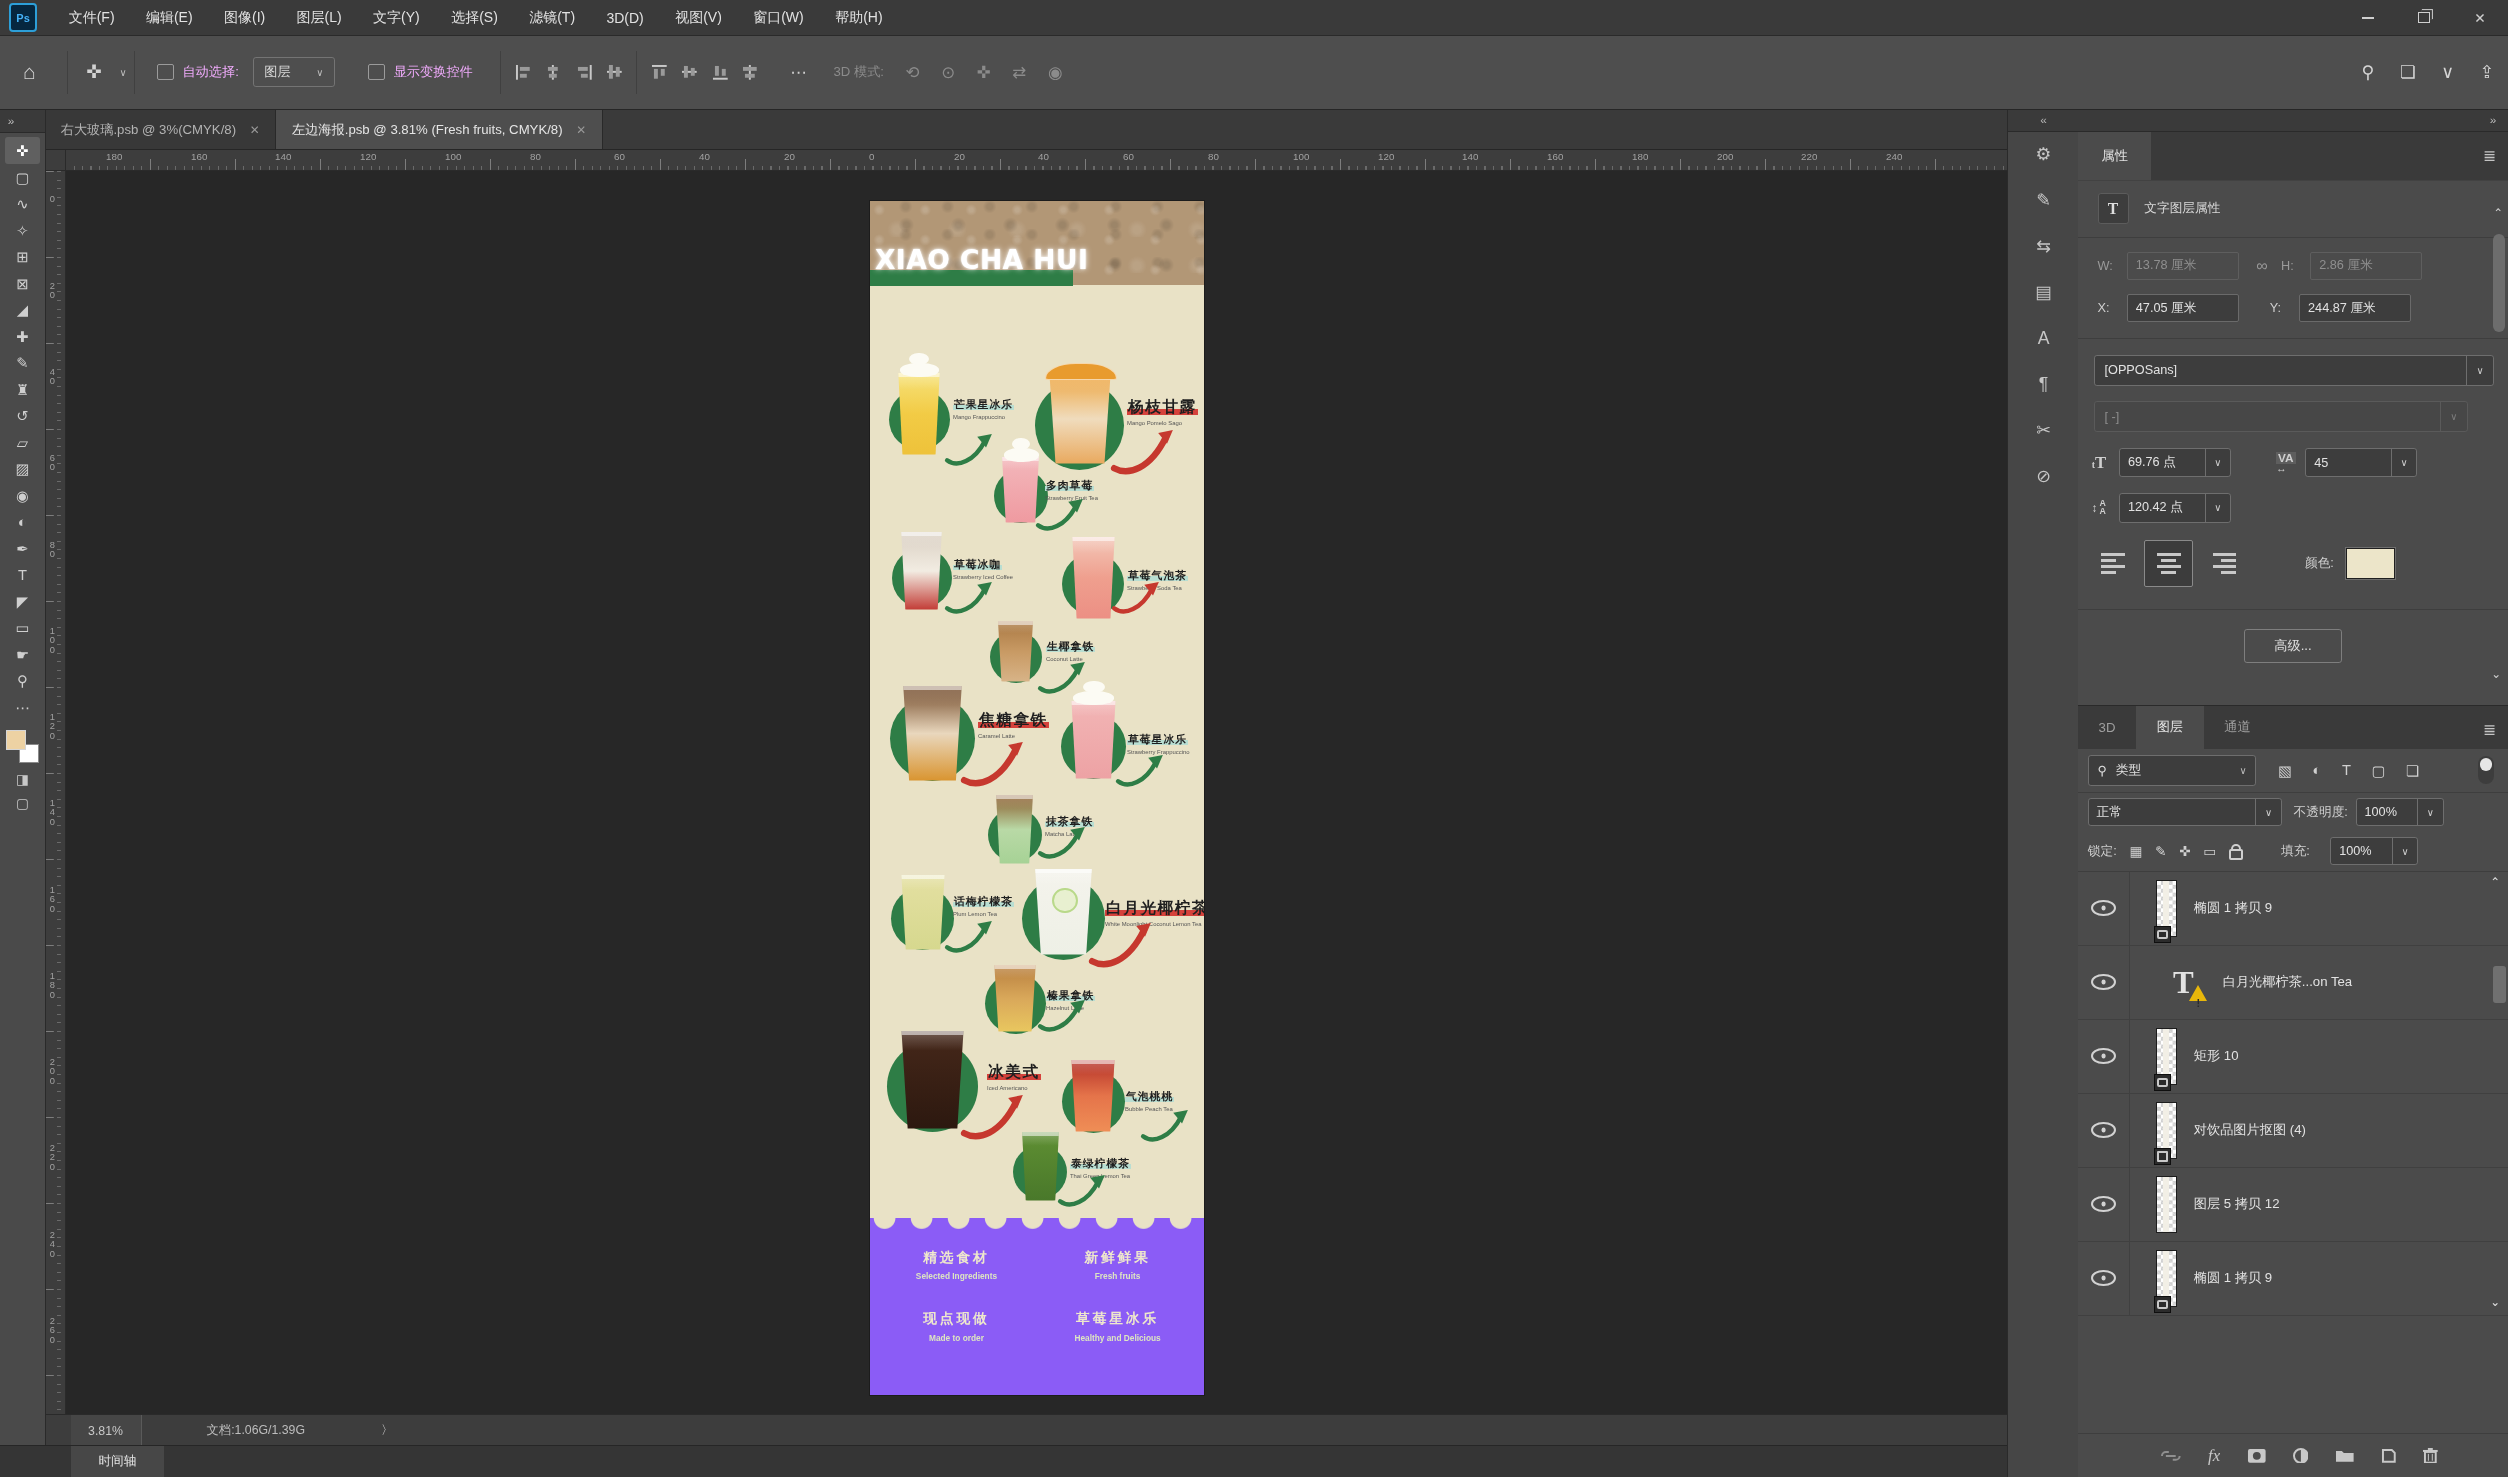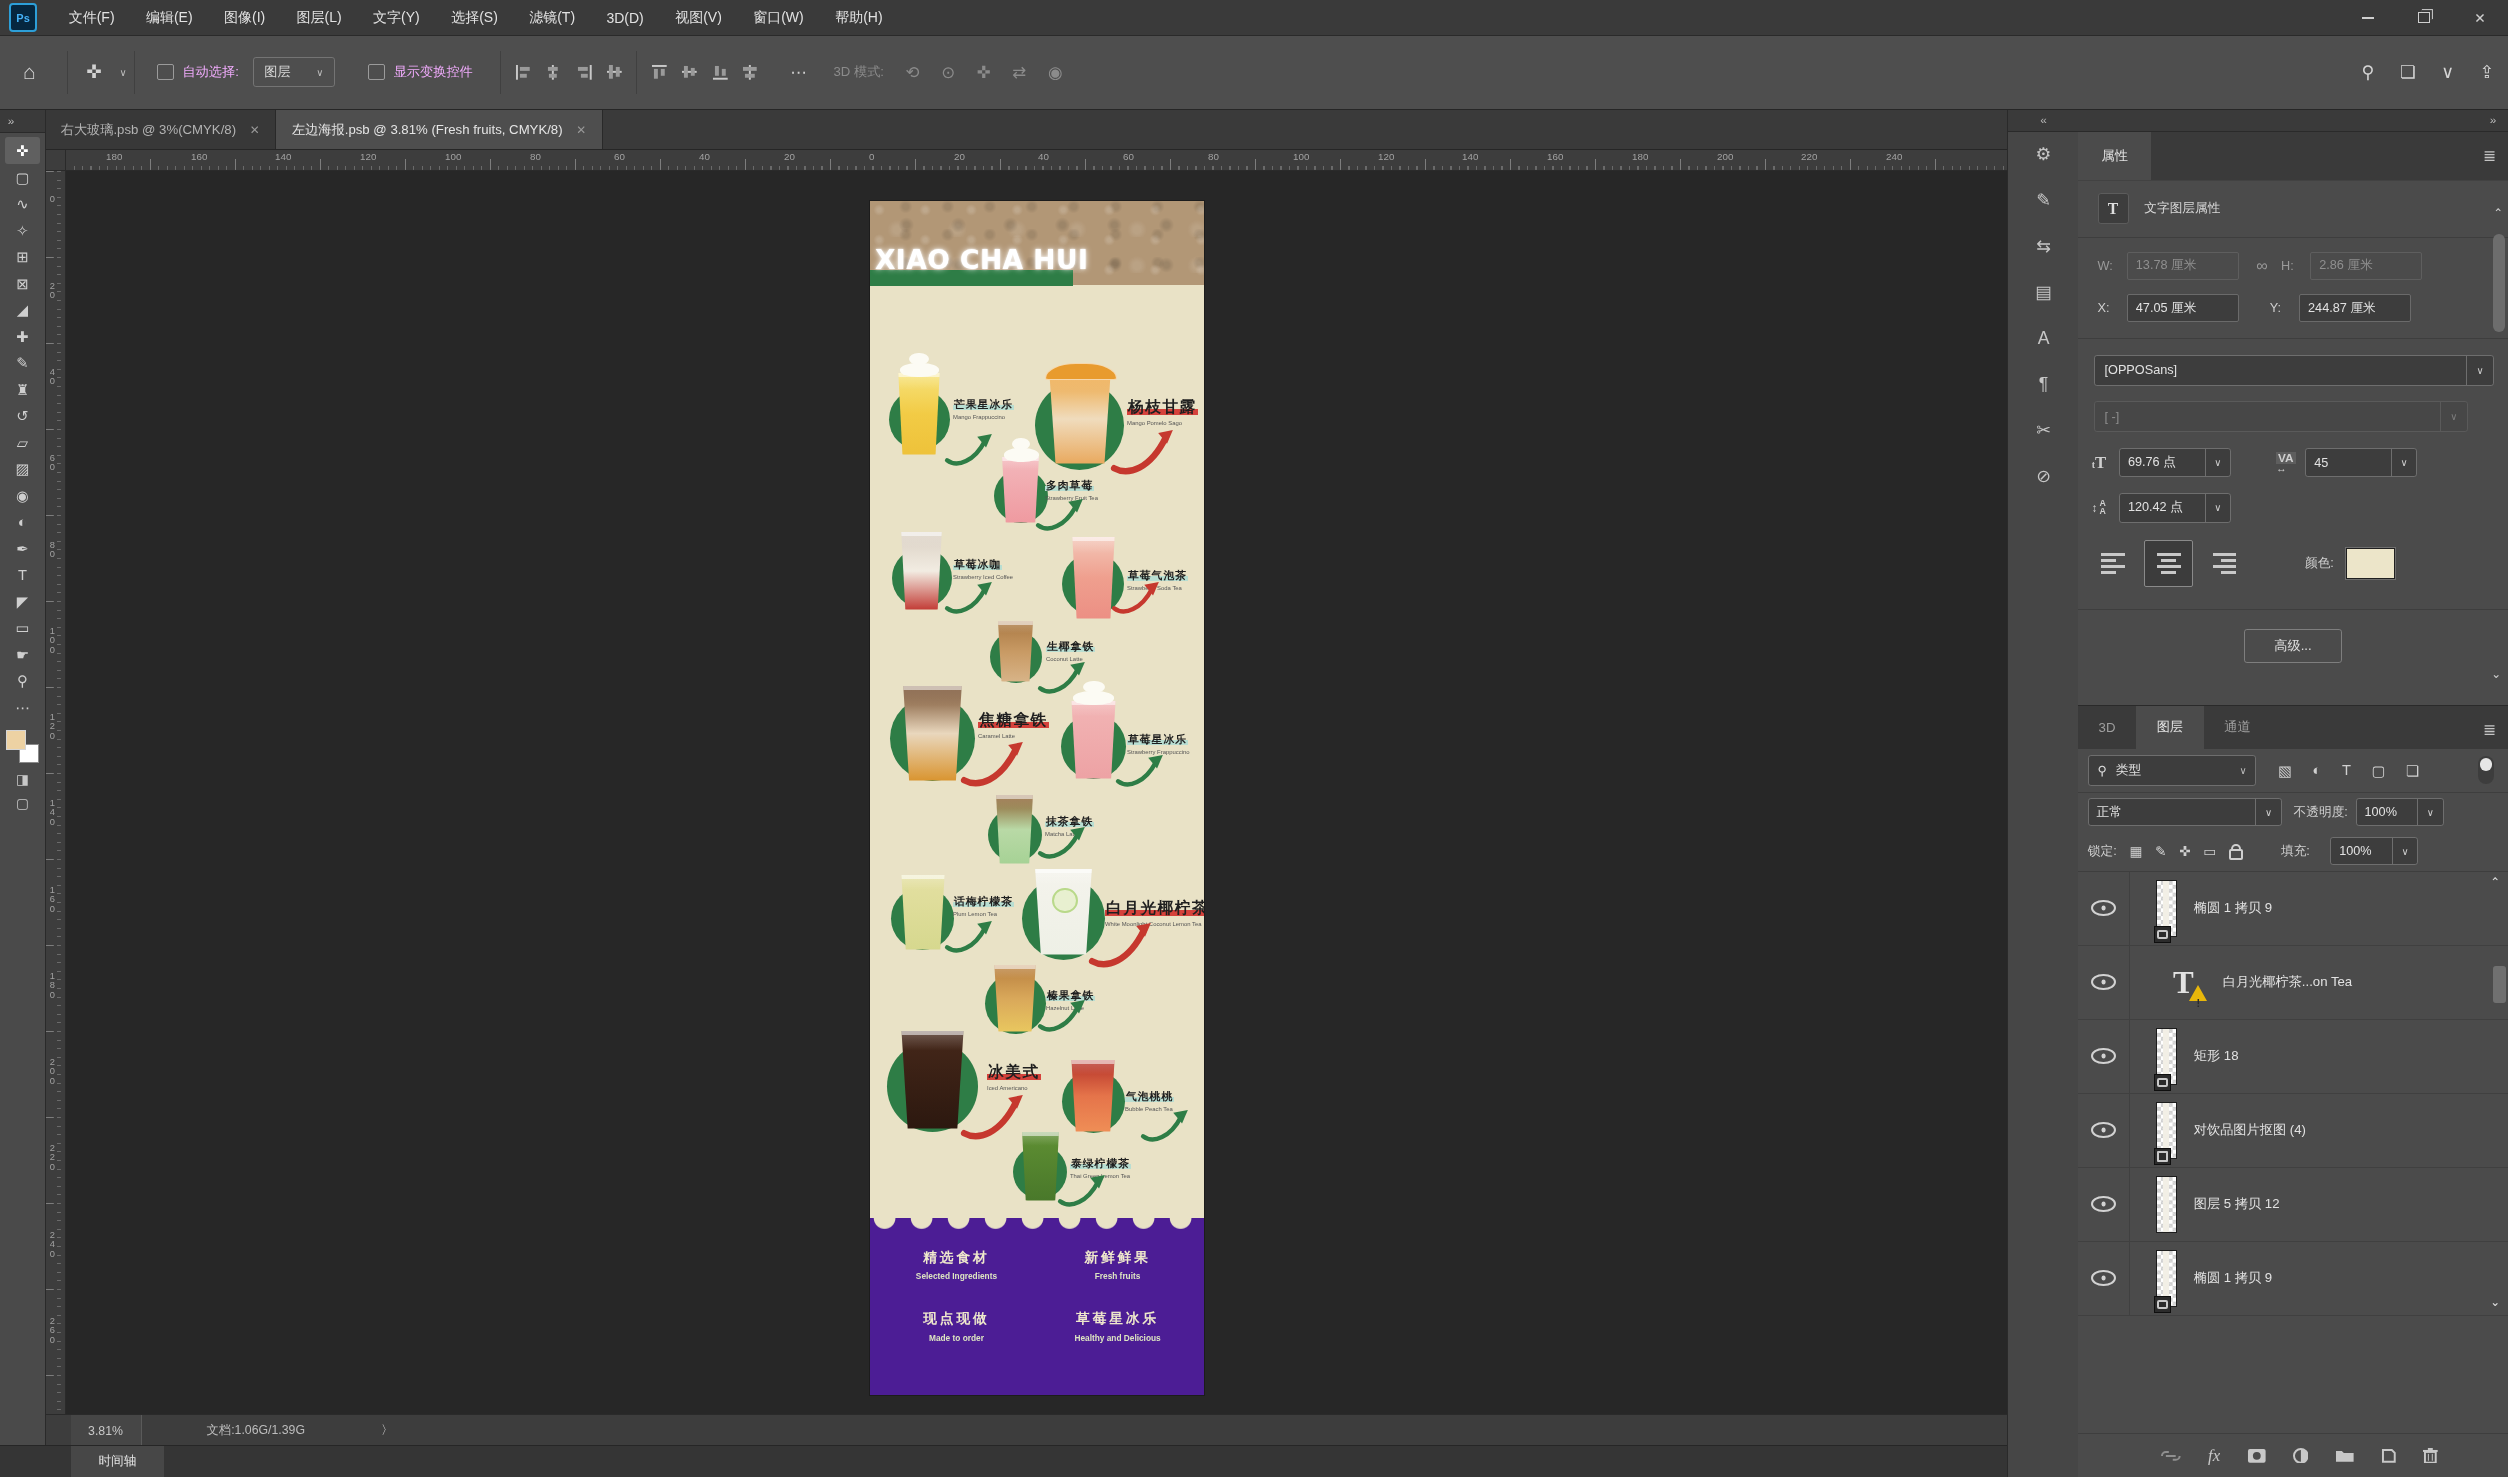--- a/index.html
+++ b/index.html
@@ -231,21 +231,21 @@
   .cream2{position:absolute;z-index:3;background:#fcfbf4;border-radius:50%;}
   .dome{position:absolute;z-index:3;border:1px solid rgba(255,255,255,.6);}
   .lime{position:absolute;z-index:3;border-radius:50%;border:2.9px solid #b9d98a;background:#e8f0d0;}
   .plabel{position:absolute;z-index:5;}
   .plabel .cn{font-size:10.8px;font-weight:bold;color:#1f1f1f;letter-spacing:1px;padding:0 1px;white-space:nowrap;}
   .plabel .cn.teal{background:linear-gradient(transparent 62%,#b8ded2 62%);}
   .plabel .cn.red{background:linear-gradient(transparent 62%,#d5423b 62%);}
   .plabel .cn.big{font-size:15.7px;letter-spacing:1.5px;}
   .plabel .en{font-size:5.9px;color:#555;margin-top:2px;white-space:nowrap;letter-spacing:0;}
   .parrow{position:absolute;z-index:5;}
-  .pfooter{position:absolute;left:0;bottom:0;right:0;height:177px;background:#4c1d95;z-index:6;}
+  .pfooter{position:absolute;left:0;bottom:0;right:0;height:177px;background:#8b5cf6;z-index:6;}
   .pfooter::before{content:'';position:absolute;top:0;left:-3.9px;right:0;height:15.7px;
     background-image:radial-gradient(circle 11.8px at 18.6px 0px,#e9e2c6 10.3px,transparent 11.3px);
     background-size:37px 15.7px;background-repeat:repeat-x;}
   .pfgrid{position:absolute;left:5.9px;right:5.9px;top:31px;display:grid;grid-template-columns:1fr 1fr;
           row-gap:29px;text-align:center;color:#efe8cc;}
   .pfcn{font-size:13.7px;font-weight:bold;letter-spacing:2.9px;}
   .pfen{font-size:8.3px;margin-top:4.9px;font-weight:bold;color:#dde5c2;}
 </style>
 </head>
 <body>
@@ -855,21 +855,21 @@
             <span class="lname" style="margin-left: 29px;">白月光椰柠茶...on Tea</span>
           </div>
           <div class="lrow">
             <div class="eyecell">
               <span class="eye"></span>
             </div>
             <div class="lthumb">
               <span class="inner"></span>
               <span class="badge"></span>
             </div>
-            <span class="lname">矩形 18</span>
+            <span class="lname">矩形 10</span>
           </div>
           <div class="lrow">
             <div class="eyecell">
               <span class="eye"></span>
             </div>
             <div class="lthumb">
               <span class="inner"></span>
               <span class="badge smart"></span>
             </div>
             <span class="lname">对饮品图片抠图 (4)</span>

